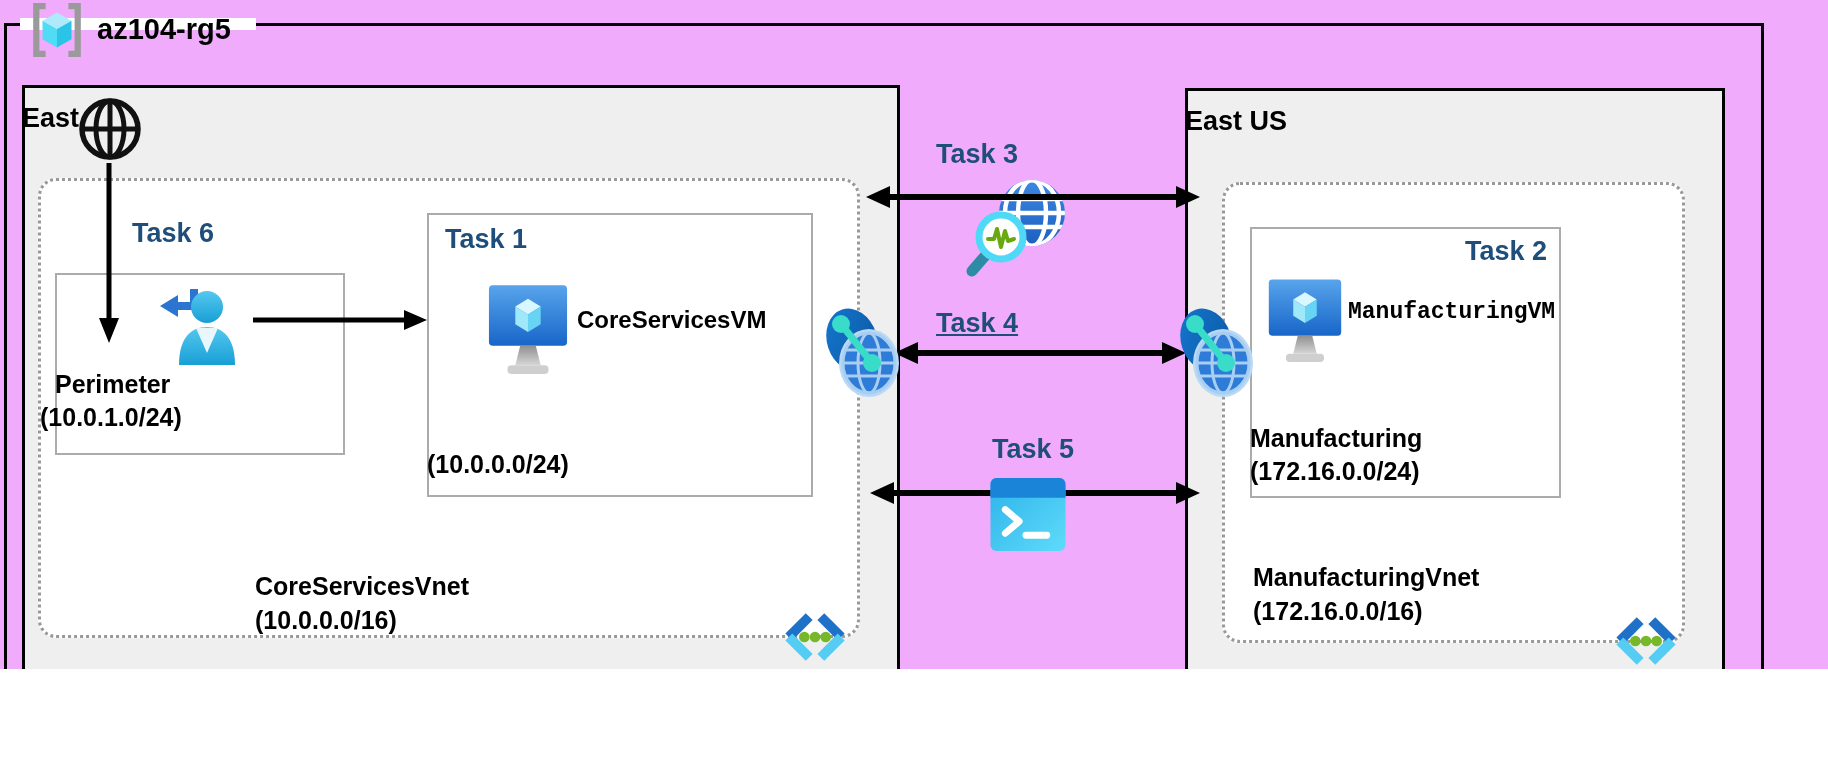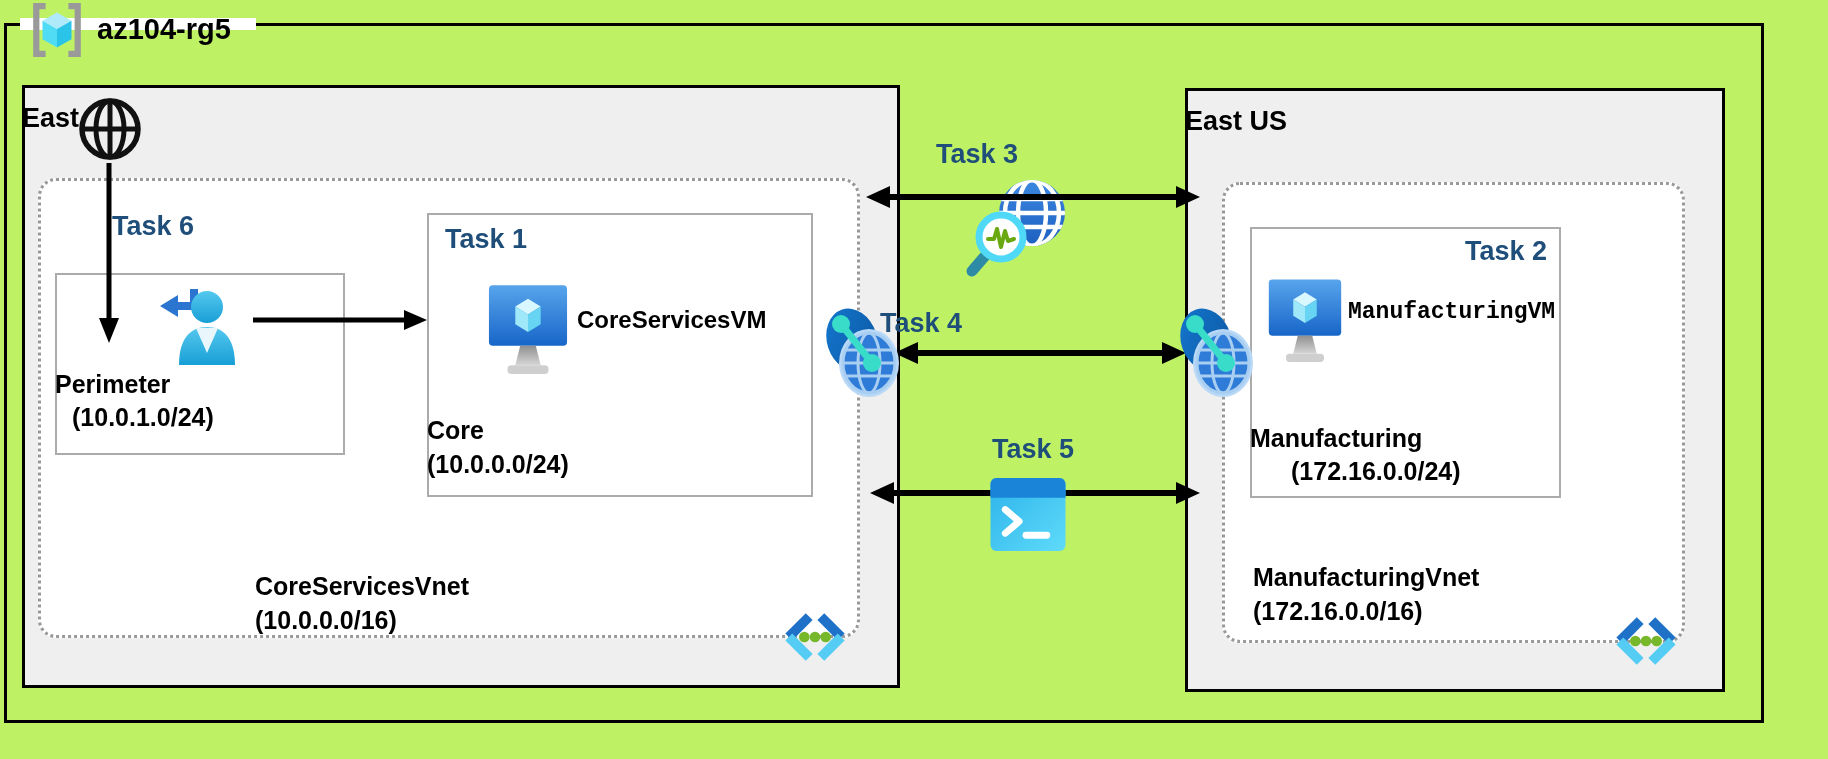--- a/index.html
+++ b/index.html
@@ -1,16 +1,16 @@
 <!DOCTYPE html>
 <html><head>
 <meta charset="utf-8">
 <style>
   html,body{margin:0;padding:0;background:#fff;}
-  #canvas{position:relative;width:1828px;height:759px;background:#bef264;overflow:hidden;
+  #canvas{position:relative;width:1828px;height:669px;background:#f0abfc;overflow:hidden;
           font-family:"Liberation Sans",sans-serif;}
   .abs{position:absolute;}
   .lbl{position:absolute;font-weight:bold;color:#000;white-space:nowrap;}
   .center{text-align:left;}
   .task{color:#1e4e79;font-size:27px;font-weight:bold;}
   .region{position:absolute;background:#efefef;border:3px solid #000;box-sizing:border-box;}
   .vnetbox{position:absolute;background:#ffffff;border:3px dotted #999;border-radius:18px;box-sizing:border-box;}
   .subnet{position:absolute;background:#ffffff;border:2px solid #ababab;box-sizing:border-box;}
   svg{display:block;}
 </style>
@@ -40,40 +40,40 @@
     <svg width="66" height="66" viewBox="0 0 66 66">
       <circle cx="33" cy="33" r="28" fill="#efefef" stroke="#111" stroke-width="5.5"></circle>
       <ellipse cx="33" cy="33" rx="14" ry="28" fill="none" stroke="#111" stroke-width="5"></ellipse>
       <line x1="5" y1="33" x2="61" y2="33" stroke="#111" stroke-width="5"></line>
       <line x1="33" y1="5" x2="33" y2="61" stroke="#111" stroke-width="5"></line>
     </svg>
   </span>
 
   <div class="vnetbox" style="left:38px;top:178px;width:822px;height:460px;"></div>
 
-  <div class="lbl center task" style="left:112px;top:211px;width:200px;">Task 6</div>
+  <div class="lbl center task" style="left:112px;top:218px;width:200px;padding-left:20px;">Task 6</div>
 
   <div class="subnet" style="left:55px;top:273px;width:290px;height:182px;"></div>
   <span class="abs" style="left:152px;top:279px;">
     <svg width="86" height="88" viewBox="0 0 86 88">
       <defs>
         <linearGradient id="gU" x1="0" y1="0" x2="0" y2="1">
           <stop offset="0" stop-color="#55c8ee"></stop>
             <stop offset="1" stop-color="#189fd6"></stop>
         </linearGradient>
       </defs>
       <path d="M42,10 L42,27 L24,27" fill="none" stroke="#2b74cf" stroke-width="8"></path>
       <polygon points="26,16 26,38 8,27" fill="#2b74cf"></polygon>
       <circle cx="55" cy="28" r="16" fill="url(#gU)"></circle>
       <path d="M27,86 C27,60 38,48 55,48 C72,48 83,60 83,86 Z" fill="url(#gU)"></path>
       <polygon points="44,49 66,49 55,74" fill="#e9f7fc"></polygon>
     </svg>
   </span>
   <div class="lbl center" style="left:55px;top:370px;width:290px;font-size:25px;">Perimeter</div>
-  <div class="lbl center" style="left:72px;top:403px;width:290px;font-size:25px;">(10.0.1.0/24)</div>
+  <div class="lbl center" style="left:40px;top:403px;width:290px;font-size:25px;">(10.0.1.0/24)</div>
 
   <div class="subnet" style="left:427px;top:213px;width:386px;height:284px;"></div>
   <div class="lbl task" style="left:445px;top:224px;">Task 1</div>
   <span class="abs" style="left:487px;top:283px;">
     <svg width="82" height="98" viewBox="0 0 84 100">
       <defs>
         <linearGradient id="gS" x1="0" y1="0" x2="0" y2="1">
           <stop offset="0" stop-color="#58a4ec"></stop>
             <stop offset="1" stop-color="#1766c8"></stop>
         </linearGradient>
@@ -84,21 +84,20 @@
       </defs>
       <rect x="2" y="2" width="80" height="62" rx="4" fill="url(#gS)"></rect>
       <polygon points="42,16 55,24 42,32 29,24" fill="#d9f7fe"></polygon>
       <polygon points="29,24 42,32 42,50 29,42" fill="#9fe8fa"></polygon>
       <polygon points="55,24 55,42 42,50 42,32" fill="#66d4f2"></polygon>
       <polygon points="34,64 50,64 55,84 29,84" fill="url(#gT)"></polygon>
       <rect x="21" y="84" width="42" height="9" rx="4" fill="#cfcfcf"></rect>
     </svg>
   </span>
   <div class="lbl" style="left:577px;top:306px;font-size:24px;text-align:center;">CoreServicesVM</div>
-  <div class="lbl center" style="left:427px;top:416px;width:386px;font-size:25px;">Core</div>
   <div class="lbl center" style="left:427px;top:450px;width:386px;font-size:25px;">(10.0.0.0/24)</div>
 
   <div class="lbl center" style="left:255px;top:572px;width:400px;font-size:25px;">CoreServicesVnet</div>
   <div class="lbl center" style="left:255px;top:606px;width:400px;font-size:25px;">(10.0.0.0/16)</div>
 
   <div class="region" style="left:1185px;top:88px;width:540px;height:604px;"></div>
   <div class="lbl center" style="left:1185px;top:106px;width:540px;font-size:27px;">East US</div>
 
   <div class="vnetbox" style="left:1222px;top:182px;width:463px;height:461px;"></div>
 
@@ -109,27 +108,27 @@
       <rect x="2" y="2" width="80" height="62" rx="4" fill="url(#gS)"></rect>
       <polygon points="42,16 55,24 42,32 29,24" fill="#d9f7fe"></polygon>
       <polygon points="29,24 42,32 42,50 29,42" fill="#9fe8fa"></polygon>
       <polygon points="55,24 55,42 42,50 42,32" fill="#66d4f2"></polygon>
       <polygon points="34,64 50,64 55,84 29,84" fill="url(#gT)"></polygon>
       <rect x="21" y="84" width="42" height="9" rx="4" fill="#cfcfcf"></rect>
     </svg>
   </span>
   <div class="lbl" style="left:1348px;top:299px;font-size:23px;font-family:Liberation Mono, monospace;">ManufacturingVM</div>
   <div class="lbl center" style="left:1250px;top:424px;width:311px;font-size:25px;">Manufacturing</div>
-  <div class="lbl center" style="left:1291px;top:457px;width:311px;font-size:25px;">(172.16.0.0/24)</div>
+  <div class="lbl center" style="left:1250px;top:457px;width:311px;font-size:25px;">(172.16.0.0/24)</div>
 
   <div class="lbl center" style="left:1253px;top:563px;width:400px;font-size:25px;">ManufacturingVnet</div>
   <div class="lbl center" style="left:1253px;top:597px;width:400px;font-size:25px;">(172.16.0.0/16)</div>
 
   <div class="lbl center task" style="left:936px;top:139px;width:200px;">Task 3</div>
-  <div class="lbl center task" style="left:880px;top:308px;width:200px;">Task 4</div>
+  <div class="lbl center task" style="left:936px;top:308px;width:200px;text-decoration:underline;">Task 4</div>
   <div class="lbl center task" style="left:992px;top:434px;width:200px;">Task 5</div>
 
   <span class="abs" style="left:955px;top:172px;">
     <svg width="115" height="112" viewBox="0 0 115 112">
       <defs>
         <clipPath id="cW">
             <circle cx="77" cy="41" r="33"></circle>
           </clipPath>
         <linearGradient id="gW" x1="0" y1="0" x2="0" y2="1">
           <stop offset="0" stop-color="#3c88e0"></stop>

